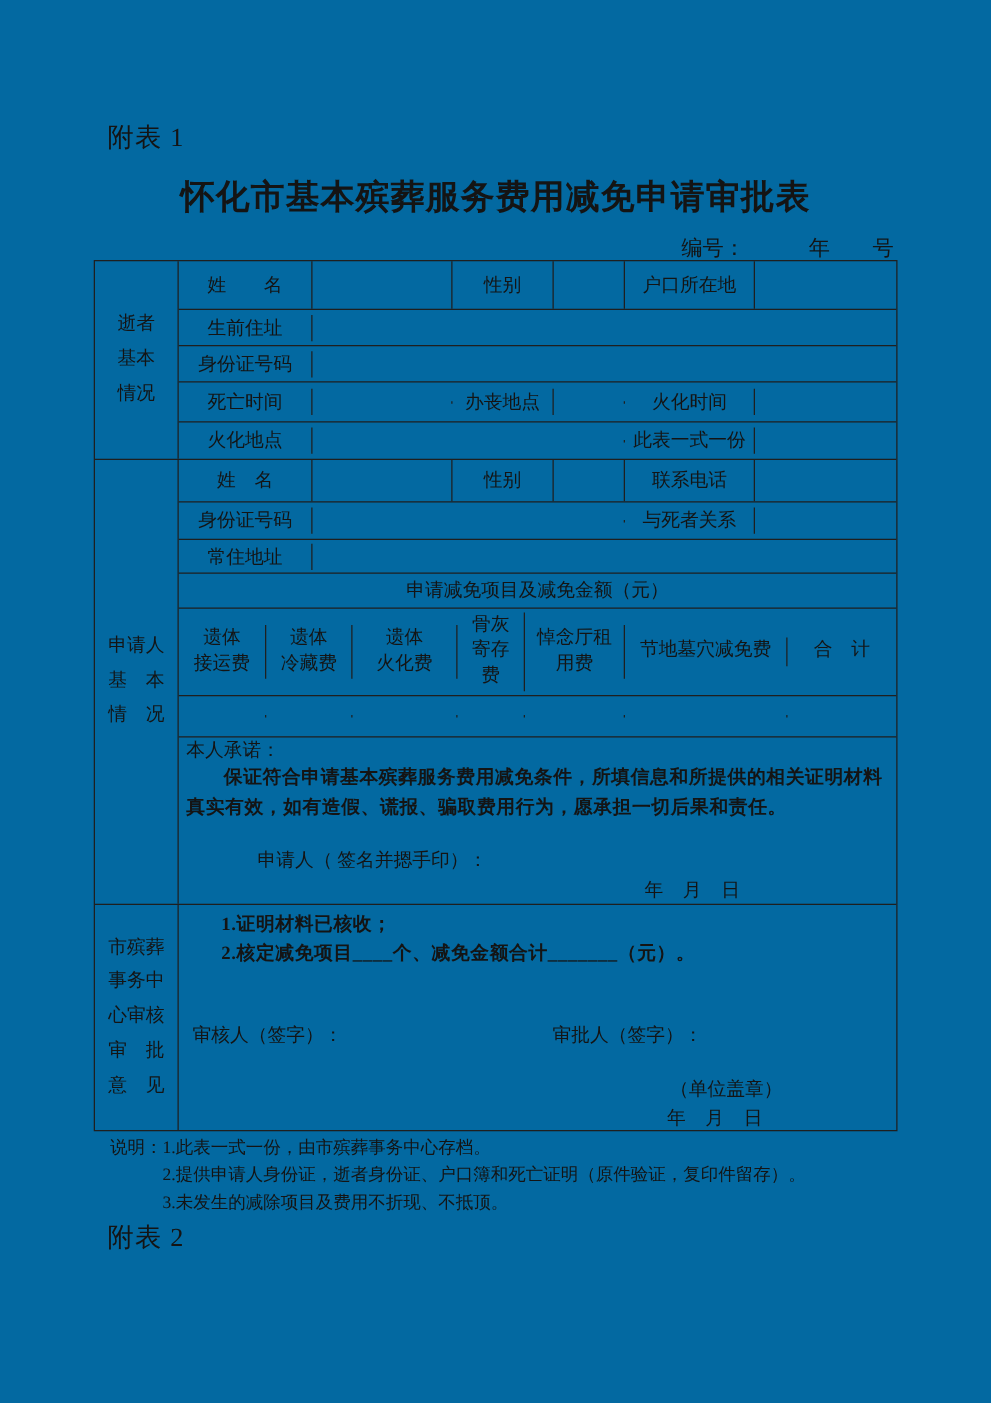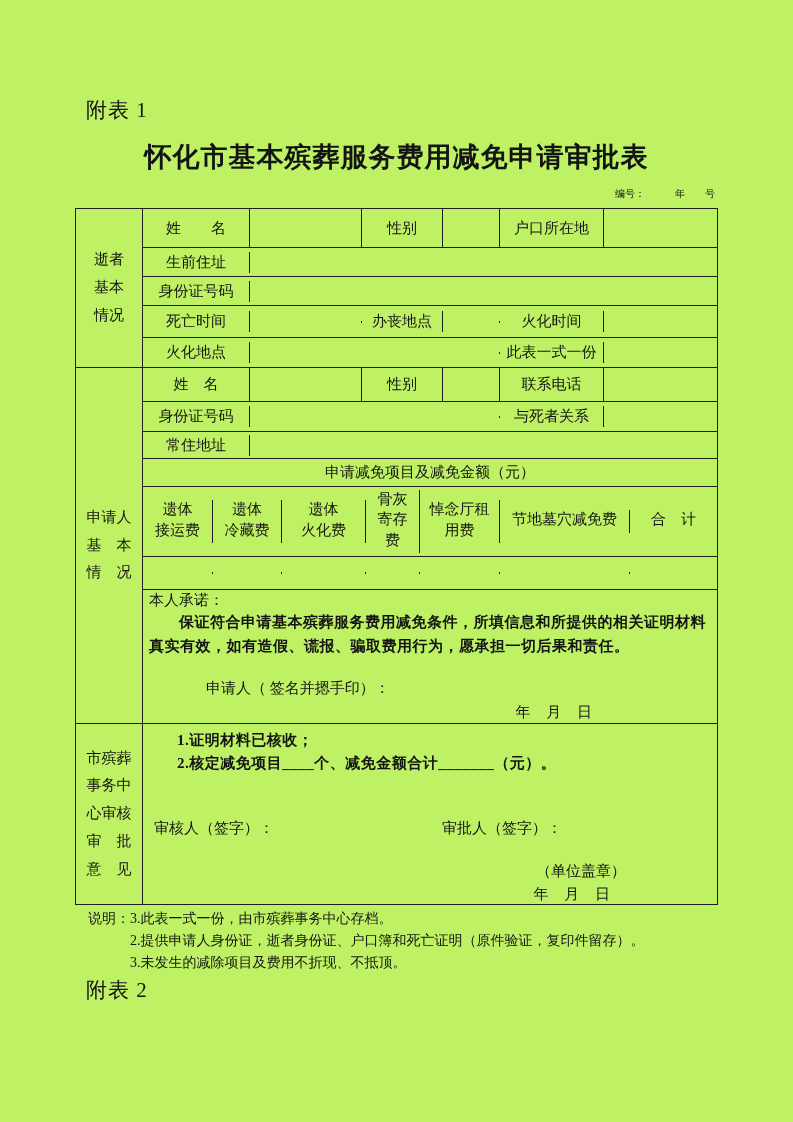--- a/index.html
+++ b/index.html
@@ -2,35 +2,35 @@
 <html><head>
 <meta charset="utf-8">
 <style>
   * { box-sizing: border-box; margin: 0; padding: 0; }
   html, body { background: #ffffff; }
   body {
     width: 793px; height: 1122px;
     font-family: "Liberation Serif", "DejaVu Serif", serif;
     color: #141414;
   }
-  .page { position: relative; width: 793px; height: 1122px; background: #bef264; overflow: hidden; }
+  .page { position: relative; width: 793px; height: 1122px; background: #0369a1; overflow: hidden; }
 
   .appendix { position: absolute; left: 86px; font-size: 21px; letter-spacing: 1px; }
   .appendix-1 { top: 96px; }
   .appendix-2 { top: 976px; }
 
   .doc-title {
     position: absolute; top: 139px; left: 0; width: 100%;
     text-align: center; font-size: 27px; font-weight: 700;
     font-family: "Liberation Sans", "DejaVu Sans", sans-serif;
     letter-spacing: 1px;
   }
   .number-line {
     position: absolute; top: 187px; right: 78px;
-    font-size: 10px; white-space: pre;
+    font-size: 17px; white-space: pre;
   }
 
   
   .form-table {
     position: absolute; left: 75px; top: 208px; width: 643px;
     border: 1px solid #1f1f1f; font-size: 15px;
   }
   .sec { display: flex; }
   .sec + .sec { border-top: 1px solid #1f1f1f; }
   .sec-label {
@@ -225,21 +225,21 @@
           </div>
         </div>
       </div>
     </div>
 
   </div>
 
   <div class="notes">
     <span class="notes-label">说明：</span>
     <div class="notes-items">
-      <div>3.此表一式一份，由市殡葬事务中心存档。</div>
+      <div>1.此表一式一份，由市殡葬事务中心存档。</div>
       <div>2.提供申请人身份证，逝者身份证、户口簿和死亡证明（原件验证，复印件留存）。</div>
       <div>3.未发生的减除项目及费用不折现、不抵顶。</div>
     </div>
   </div>
 
   <div class="appendix appendix-2">附表 2</div>
 
 </div>
 
 </body></html>

